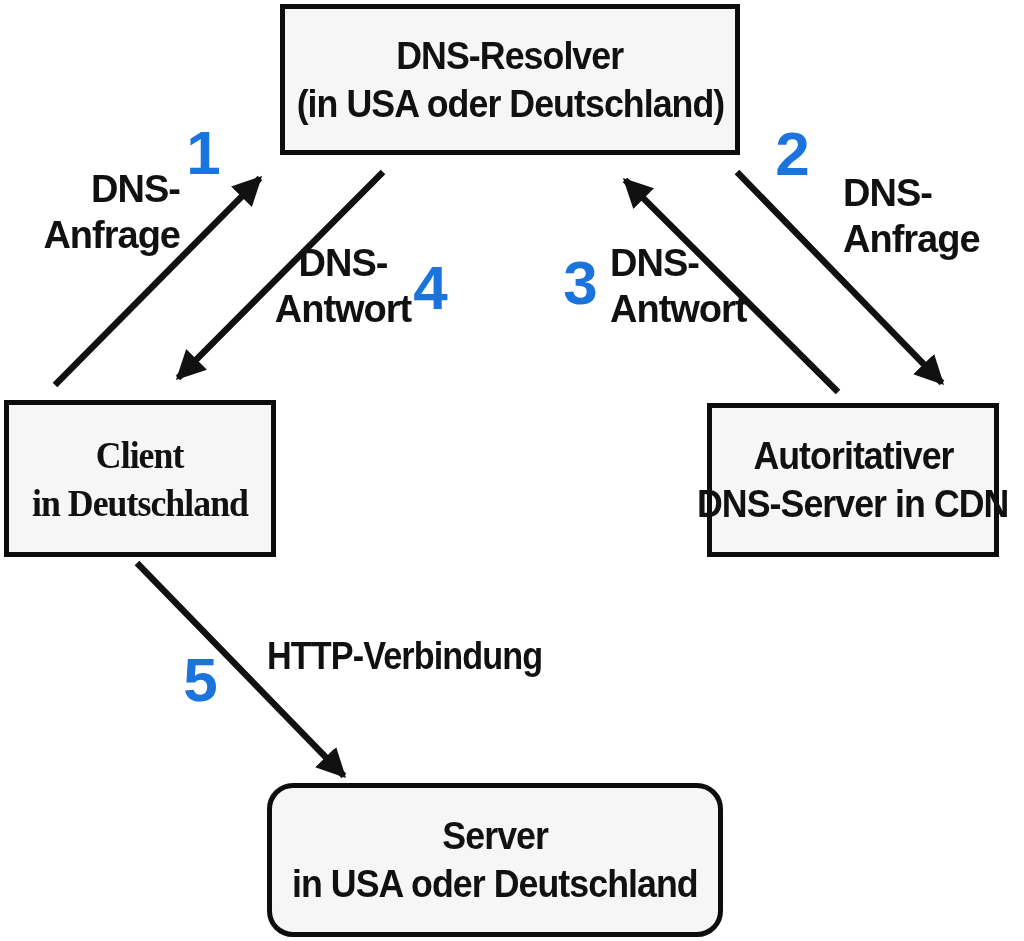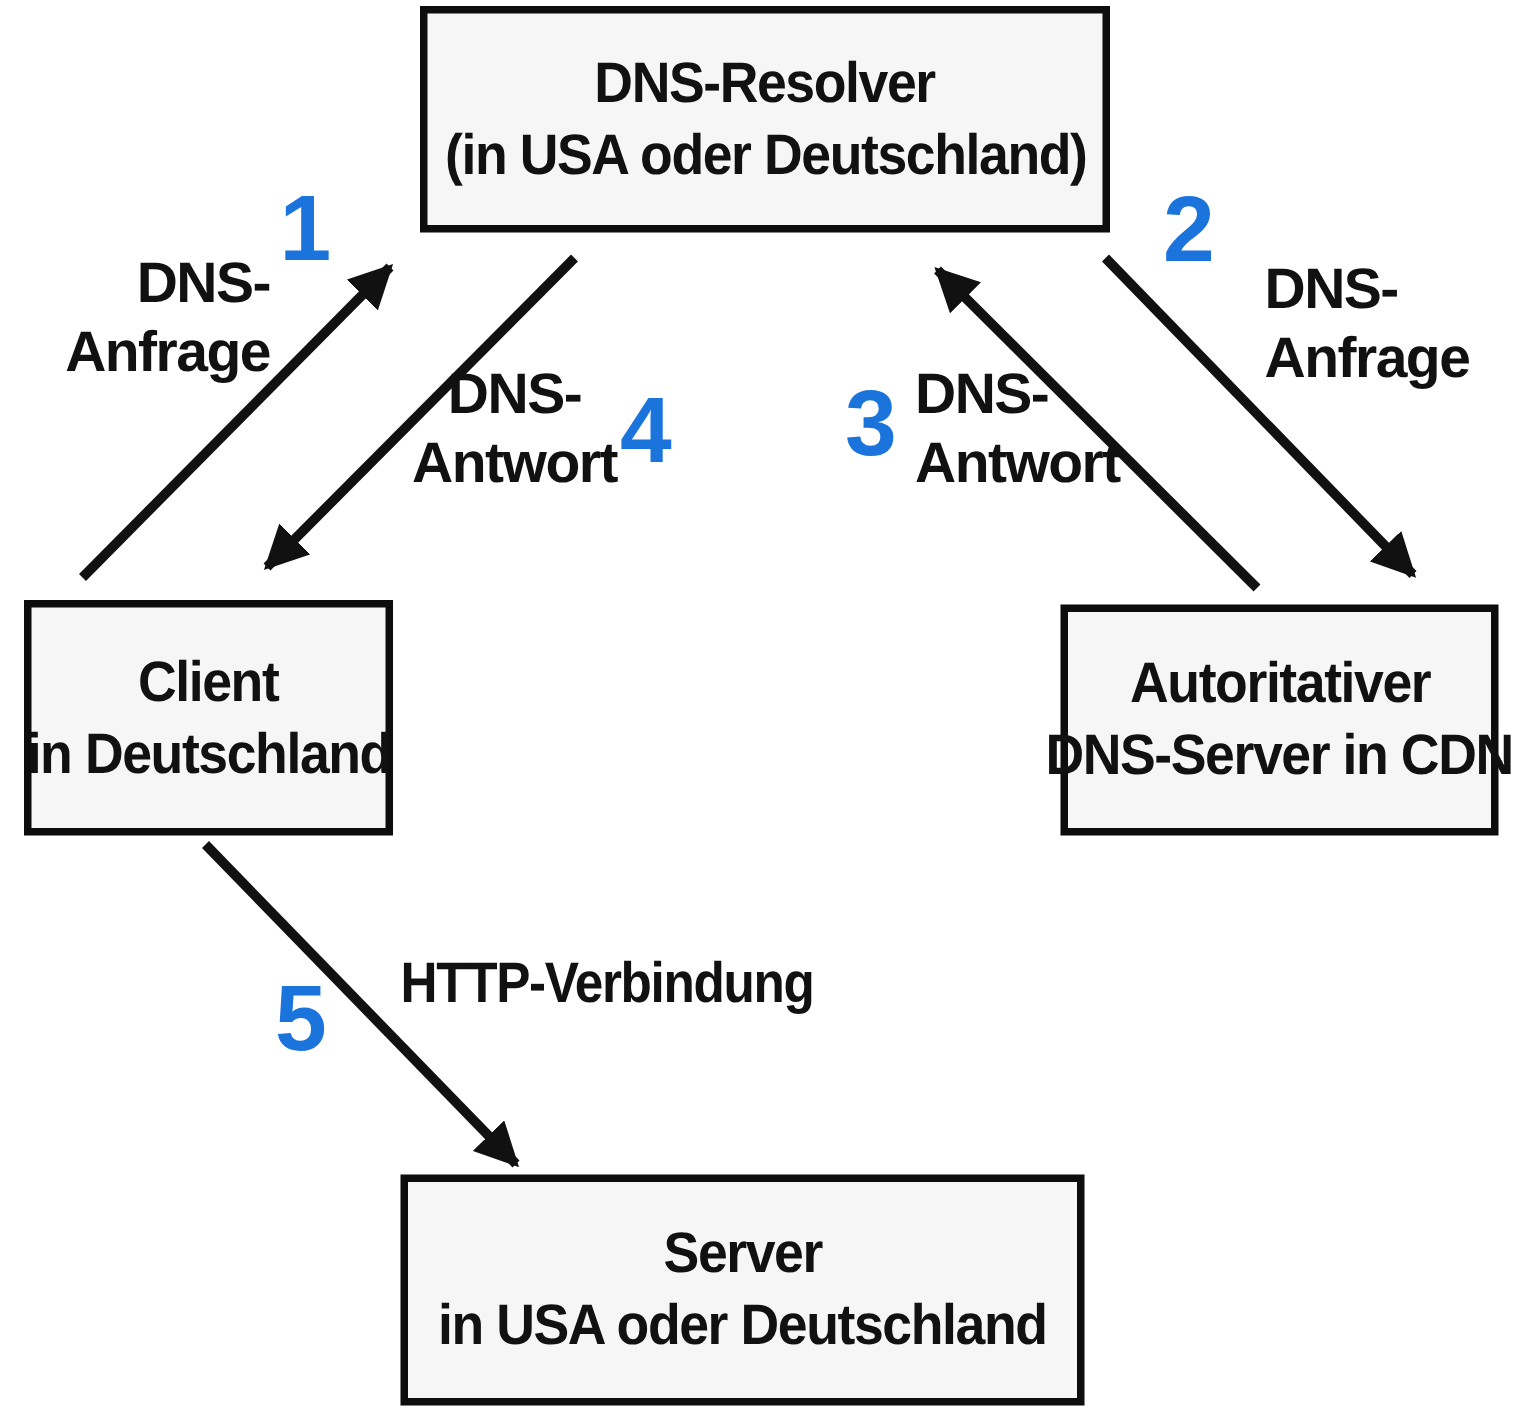--- a/index.html
+++ b/index.html
@@ -87,31 +87,31 @@
     <line x1="838" y1="392" x2="625" y2="180" stroke="#111111" stroke-width="6.5" marker-end="url(#head)"></line>
     <line x1="737" y1="172" x2="942" y2="383" stroke="#111111" stroke-width="6.5" marker-end="url(#head)"></line>
     <line x1="137" y1="563" x2="344" y2="776" stroke="#111111" stroke-width="6.5" marker-end="url(#head)"></line>
   </svg>
 
   <div class="node-box" style="left:280px; top:4px; width:460px; height:151px;">
     <div class="node-line">DNS-Resolver</div>
     <div class="node-line">(in USA oder Deutschland)</div>
   </div>
 
-  <div class="node-box" style="left:16px; top:400px; width:246px; height:157px;">
+  <div class="node-box" style="left:4px; top:400px; width:272px; height:157px;font-family:Liberation Serif, serif;">
     <div class="node-line">Client</div>
     <div class="node-line">in Deutschland</div>
   </div>
 
   <div class="node-box" style="left:707px; top:403px; width:292px; height:154px;">
     <div class="node-line">Autoritativer</div>
     <div class="node-line">DNS-Server in CDN</div>
   </div>
 
-  <div class="node-box" style="left:267px; top:783px; width:456px; height:154px;">
+  <div class="node-box" style="left:267px; top:783px; width:456px; height:154px;border-radius:26px;">
     <div class="node-line">Server</div>
     <div class="node-line">in USA oder Deutschland</div>
   </div>
 
   <div class="step-number" style="left:168px; top:120px;">1</div>
   <div class="step-number" style="left:757px; top:121px;">2</div>
   <div class="step-number" style="left:545px; top:250px;">3</div>
   <div class="step-number" style="left:395px; top:255px;">4</div>
   <div class="step-number" style="left:165px; top:647px;">5</div>
 

